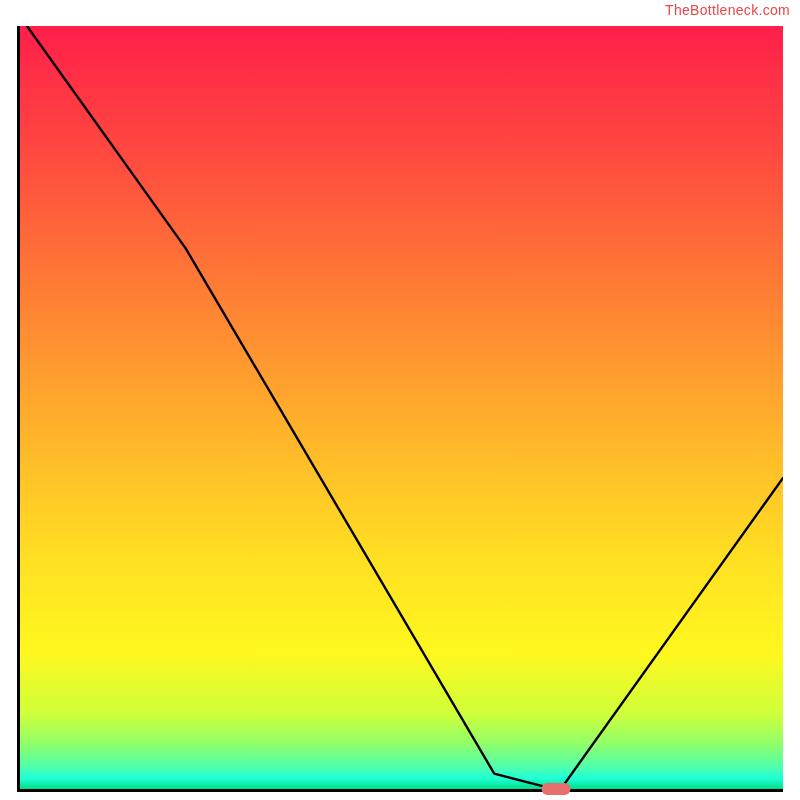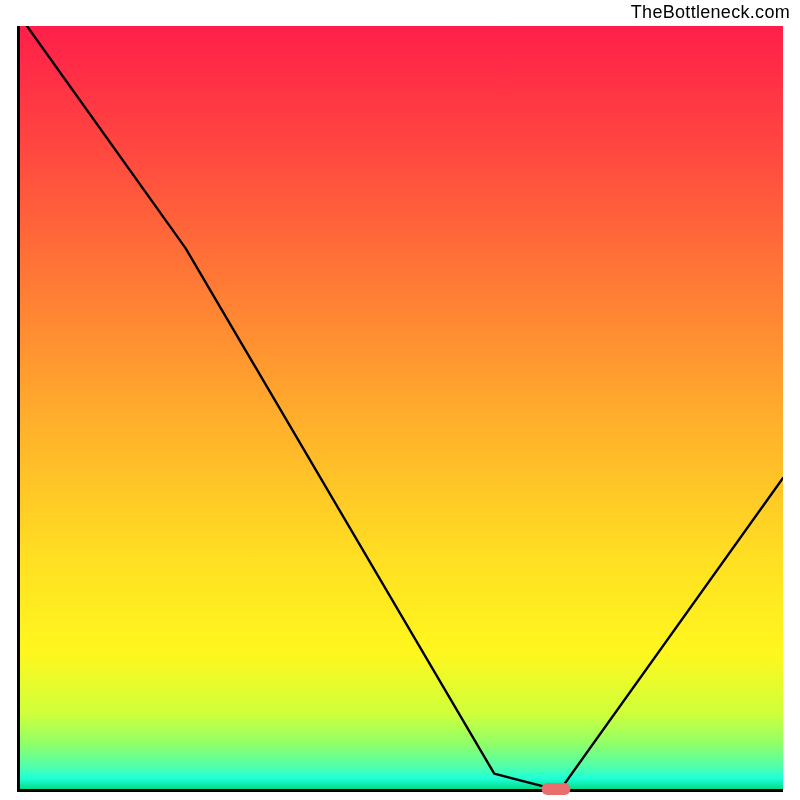--- a/index.html
+++ b/index.html
@@ -13,23 +13,23 @@
   .frame {
     position: relative;
     width: 800px;
     height: 800px;
   }
   .watermark {
     position: absolute;
     top: 2px;
     right: 10px;
     font-family: Arial, Helvetica, sans-serif;
-    font-size: 18px;
+    font-size: 14px;
     font-weight: 500;
-    color: #000000;
+    color: #ef4444;
     letter-spacing: 0.3px;
   }
   .plot {
     position: absolute;
     left: 17px;
     top: 26px;
     width: 766px;
     height: 766px;
   }
   .axes {

